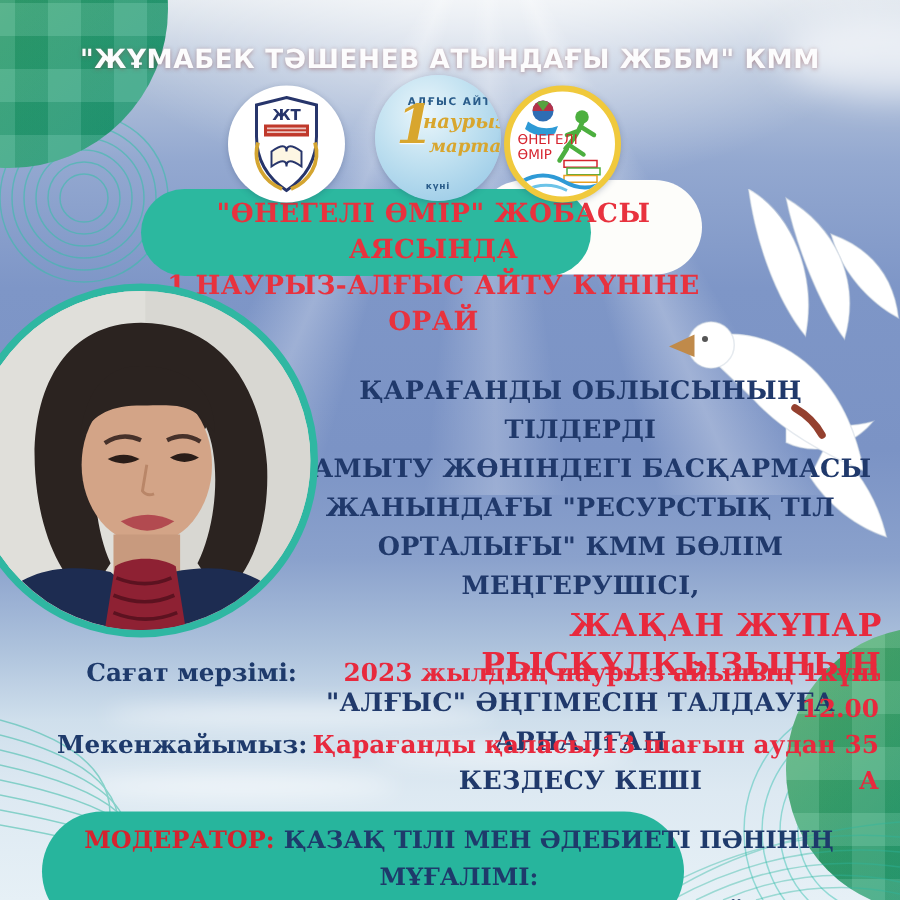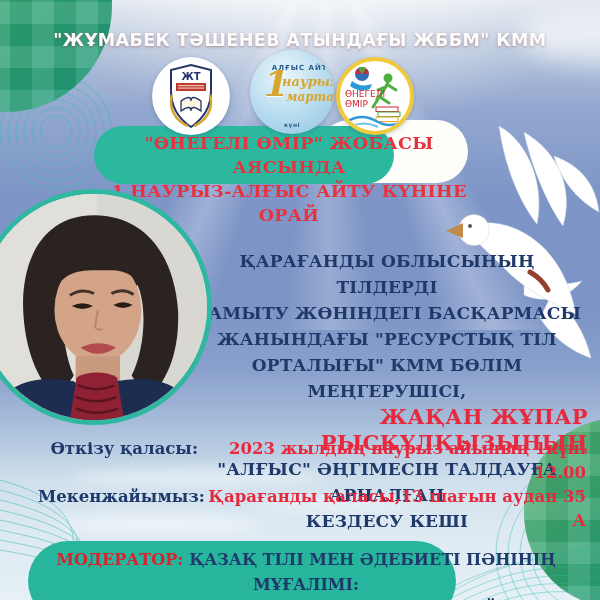--- a/index.html
+++ b/index.html
@@ -245,21 +245,21 @@
     <div>ДАМЫТУ ЖӨНІНДЕГІ БАСҚАРМАСЫ</div>
     <div>ЖАНЫНДАҒЫ "РЕСУРСТЫҚ ТІЛ</div>
     <div>ОРТАЛЫҒЫ" КММ БӨЛІМ МЕҢГЕРУШІСІ,</div>
     <div class="red-line">ЖАҚАН ЖҰПАР РЫСҚҰЛҚЫЗЫНЫҢ</div>
     <div>"АЛҒЫС" ӘҢГІМЕСІН ТАЛДАУҒА АРНАЛҒАН</div>
     <div>КЕЗДЕСУ КЕШІ</div>
   </div>
 
   <div class="details serif">
     <div class="detail-row">
-      <div class="detail-label">Өткізу қаласы:</div>
+      <div class="detail-label">Сағат мерзімі:</div>
       <div class="detail-value">2023 жылдың наурыз айының 1күні</div>
     </div>
     <div class="detail-row">
       <div class="detail-value">12.00</div>
     </div>
     <div class="detail-row">
       <div class="detail-label">Мекенжайымыз:</div>
       <div class="detail-value">Қарағанды қаласы,13 шағын аудан 35 А</div>
     </div>
   </div>

